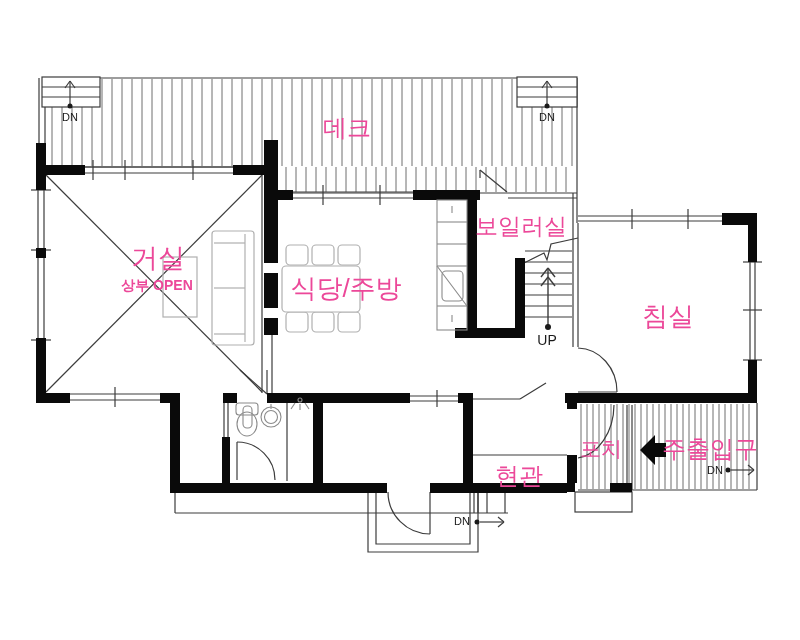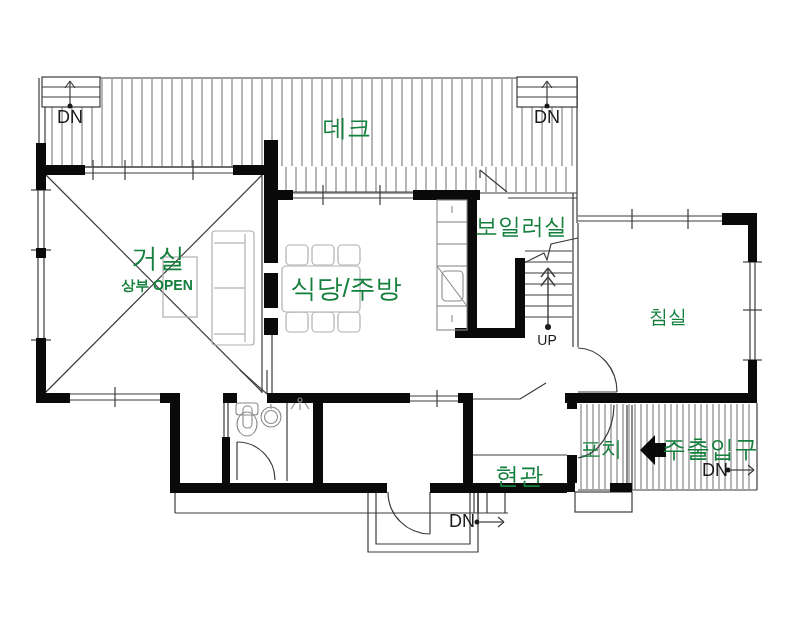--- a/index.html
+++ b/index.html
@@ -1,21 +1,21 @@
 <!DOCTYPE html>
 <html><head>
 <meta charset="utf-8">
 <style>
   html,body{margin:0;padding:0;background:#fff;}
   #plan{position:relative;width:800px;height:640px;background:#ffffff;overflow:hidden;
         font-family:"Liberation Sans","DejaVu Sans",sans-serif;}
   #plan svg{position:absolute;left:0;top:0;}
-  .lbl{position:absolute;transform:translate(-50%,-50%);color:#15803d;white-space:nowrap;
+  .lbl{position:absolute;transform:translate(-50%,-50%);color:#ec4899;white-space:nowrap;
        font-family:"Liberation Sans","DejaVu Sans",sans-serif;line-height:1;}
-  .small{font-size:18px;color:#1a1a1a;}
+  .small{font-size:11px;color:#1a1a1a;}
 </style>
 </head>
 <body>
 
 <div id="plan">
   <svg width="800" height="640" viewBox="0 0 800 640">
 
     <g stroke-width="1" fill="none" stroke="#6f6f6f">
         <line x1="52" y1="79" x2="52" y2="166"></line>
         <line x1="62" y1="79" x2="62" y2="166"></line>
@@ -369,19 +369,19 @@
   </svg>
 
   <div class="lbl" style="left:347px;top:128px;font-size:24px;">데크</div>
   <div class="lbl small" style="left:70px;top:117px;">DN</div>
   <div class="lbl small" style="left:547px;top:117px;">DN</div>
   <div class="lbl" style="left:158px;top:258px;font-size:27px;text-align:center;">거실</div>
   <div class="lbl" style="left:157px;top:285px;font-size:14px;font-weight:bold;">상부 OPEN</div>
   <div class="lbl" style="left:346px;top:288px;font-size:26px;">식당/주방</div>
   <div class="lbl" style="left:521px;top:226px;font-size:23px;">보일러실</div>
   <div class="lbl small" style="left:547px;top:340px;font-size:14px;">UP</div>
-  <div class="lbl" style="left:668px;top:316px;font-size:19px;font-family:Liberation Serif, serif;">침실</div>
+  <div class="lbl" style="left:668px;top:316px;font-size:26px;">침실</div>
   <div class="lbl" style="left:519px;top:476px;font-size:24px;">현관</div>
   <div class="lbl" style="left:601px;top:448px;font-size:21px;text-align:center;">포치</div>
   <div class="lbl" style="left:710px;top:449px;font-size:24px;">주출입구</div>
   <div class="lbl small" style="left:462px;top:521px;">DN</div>
   <div class="lbl small" style="left:715px;top:470px;">DN</div>
 </div>
 
 </body></html>

